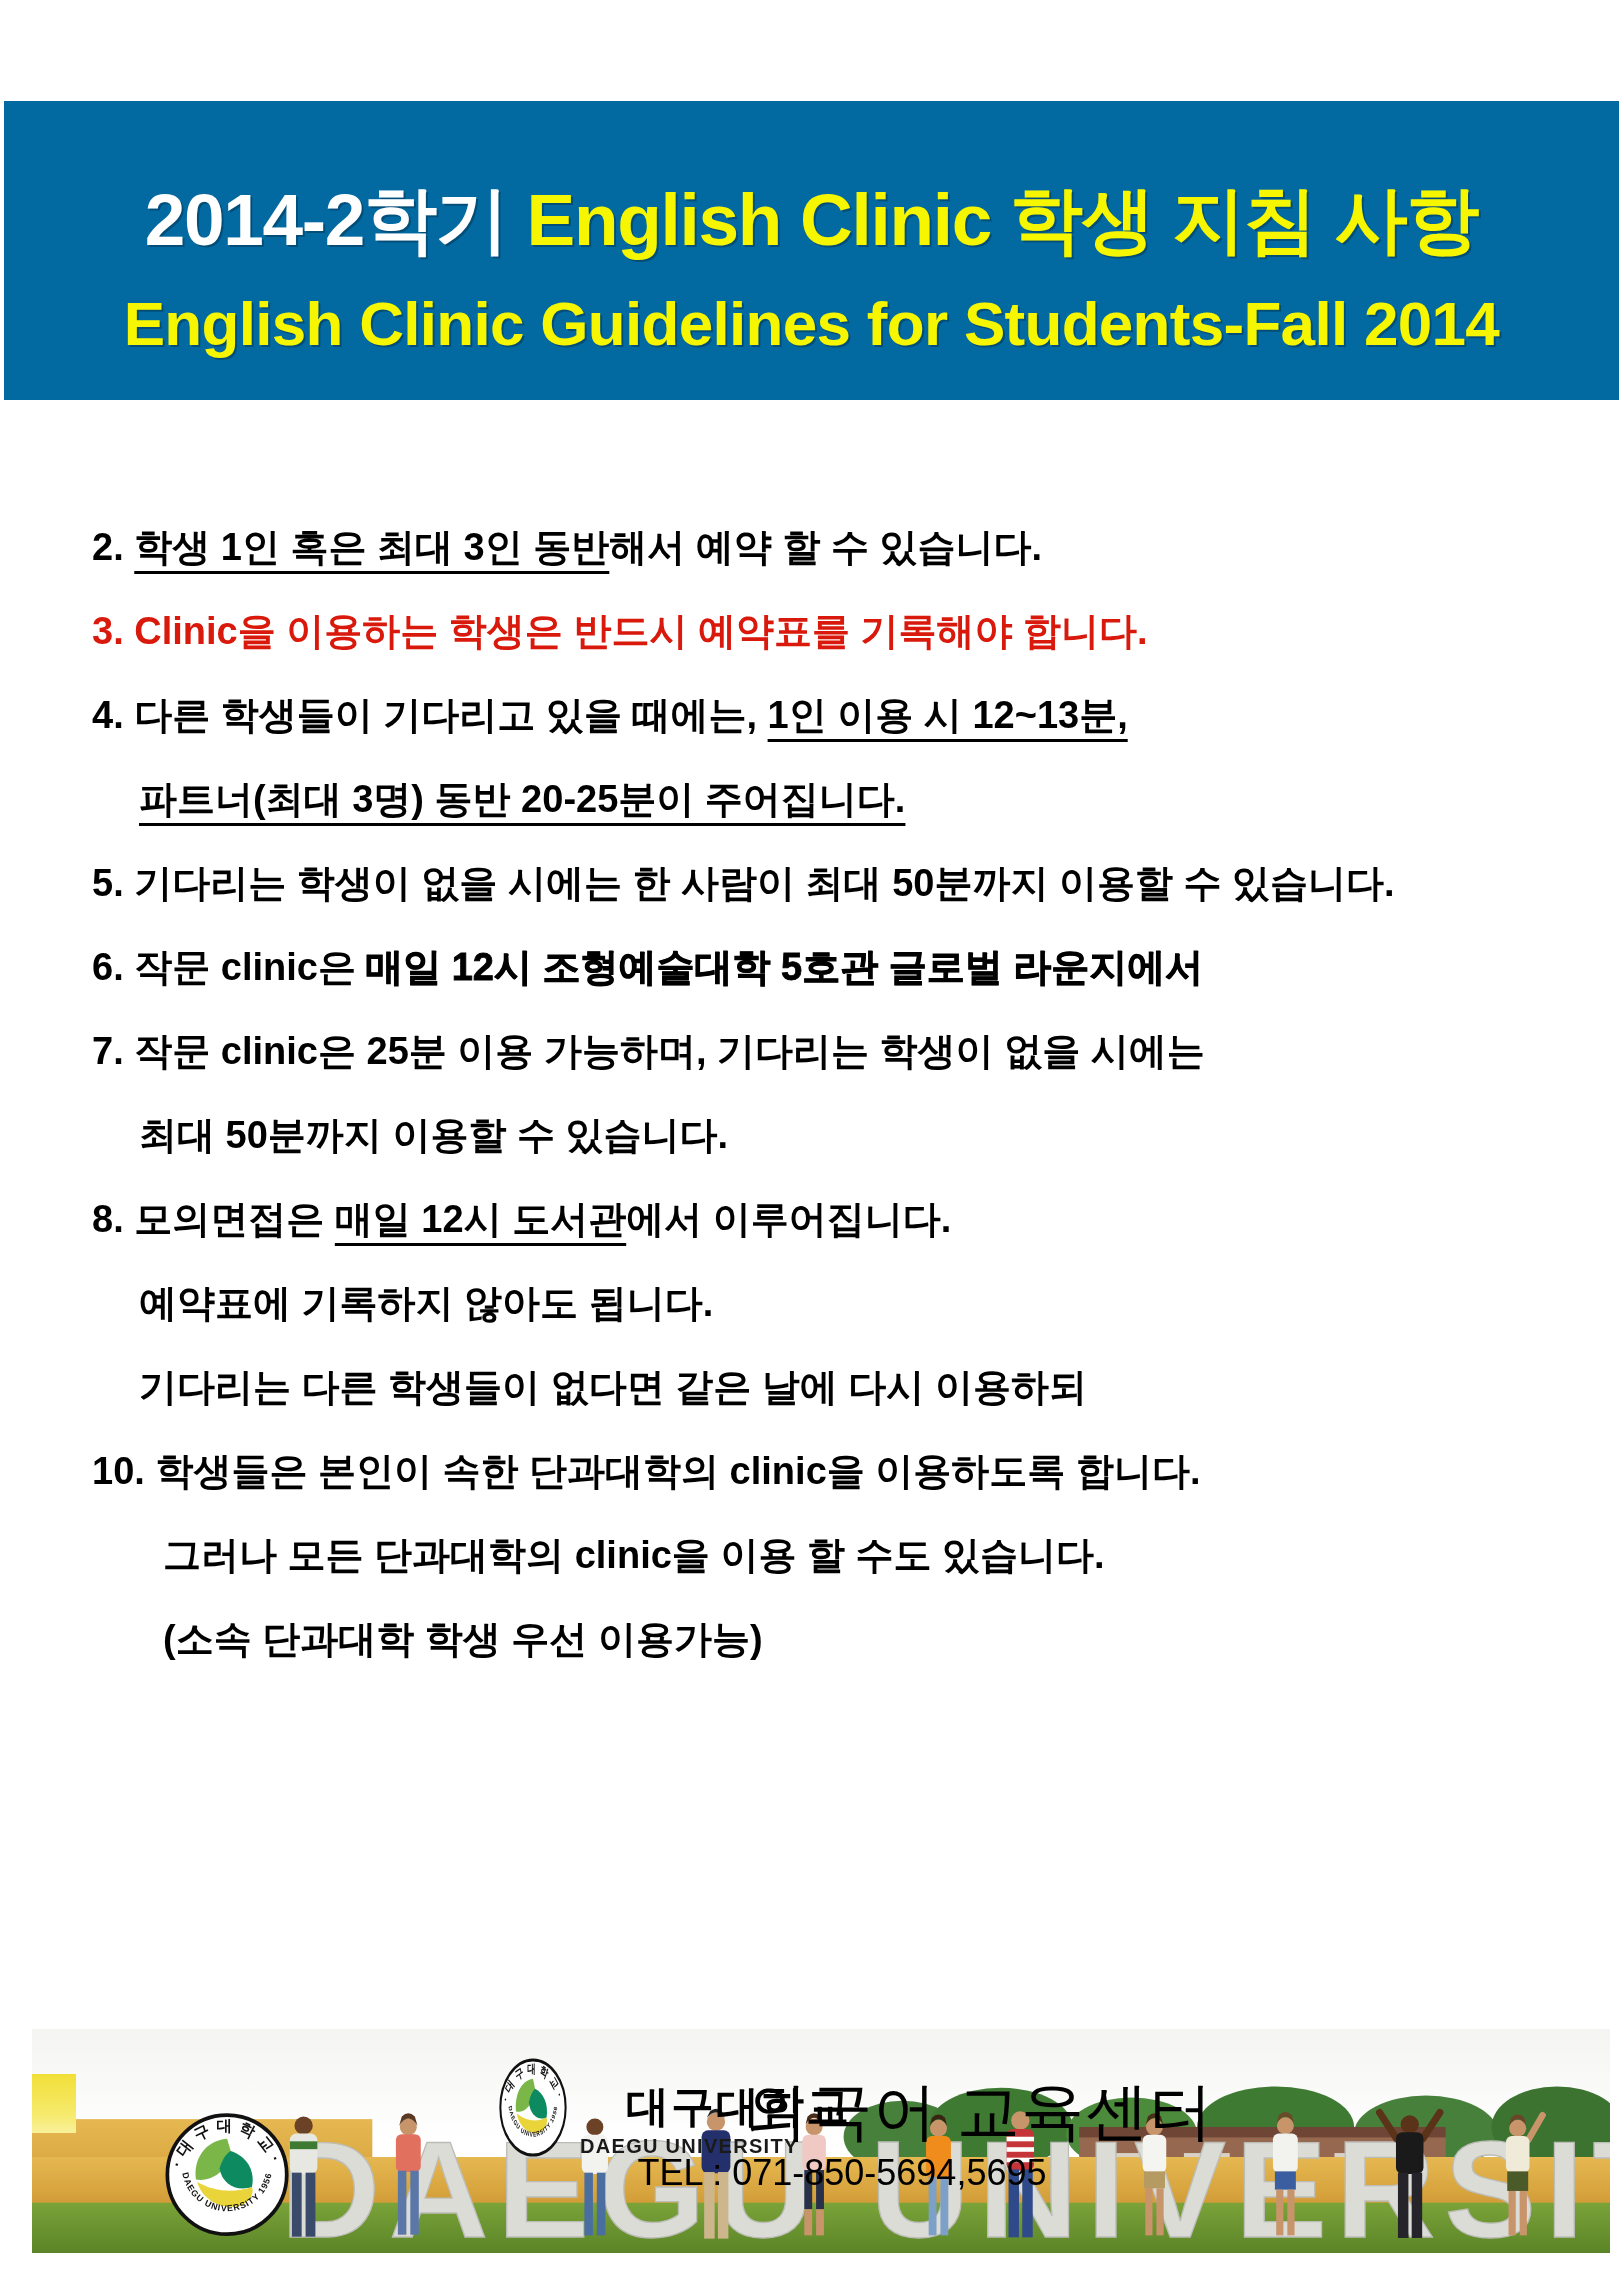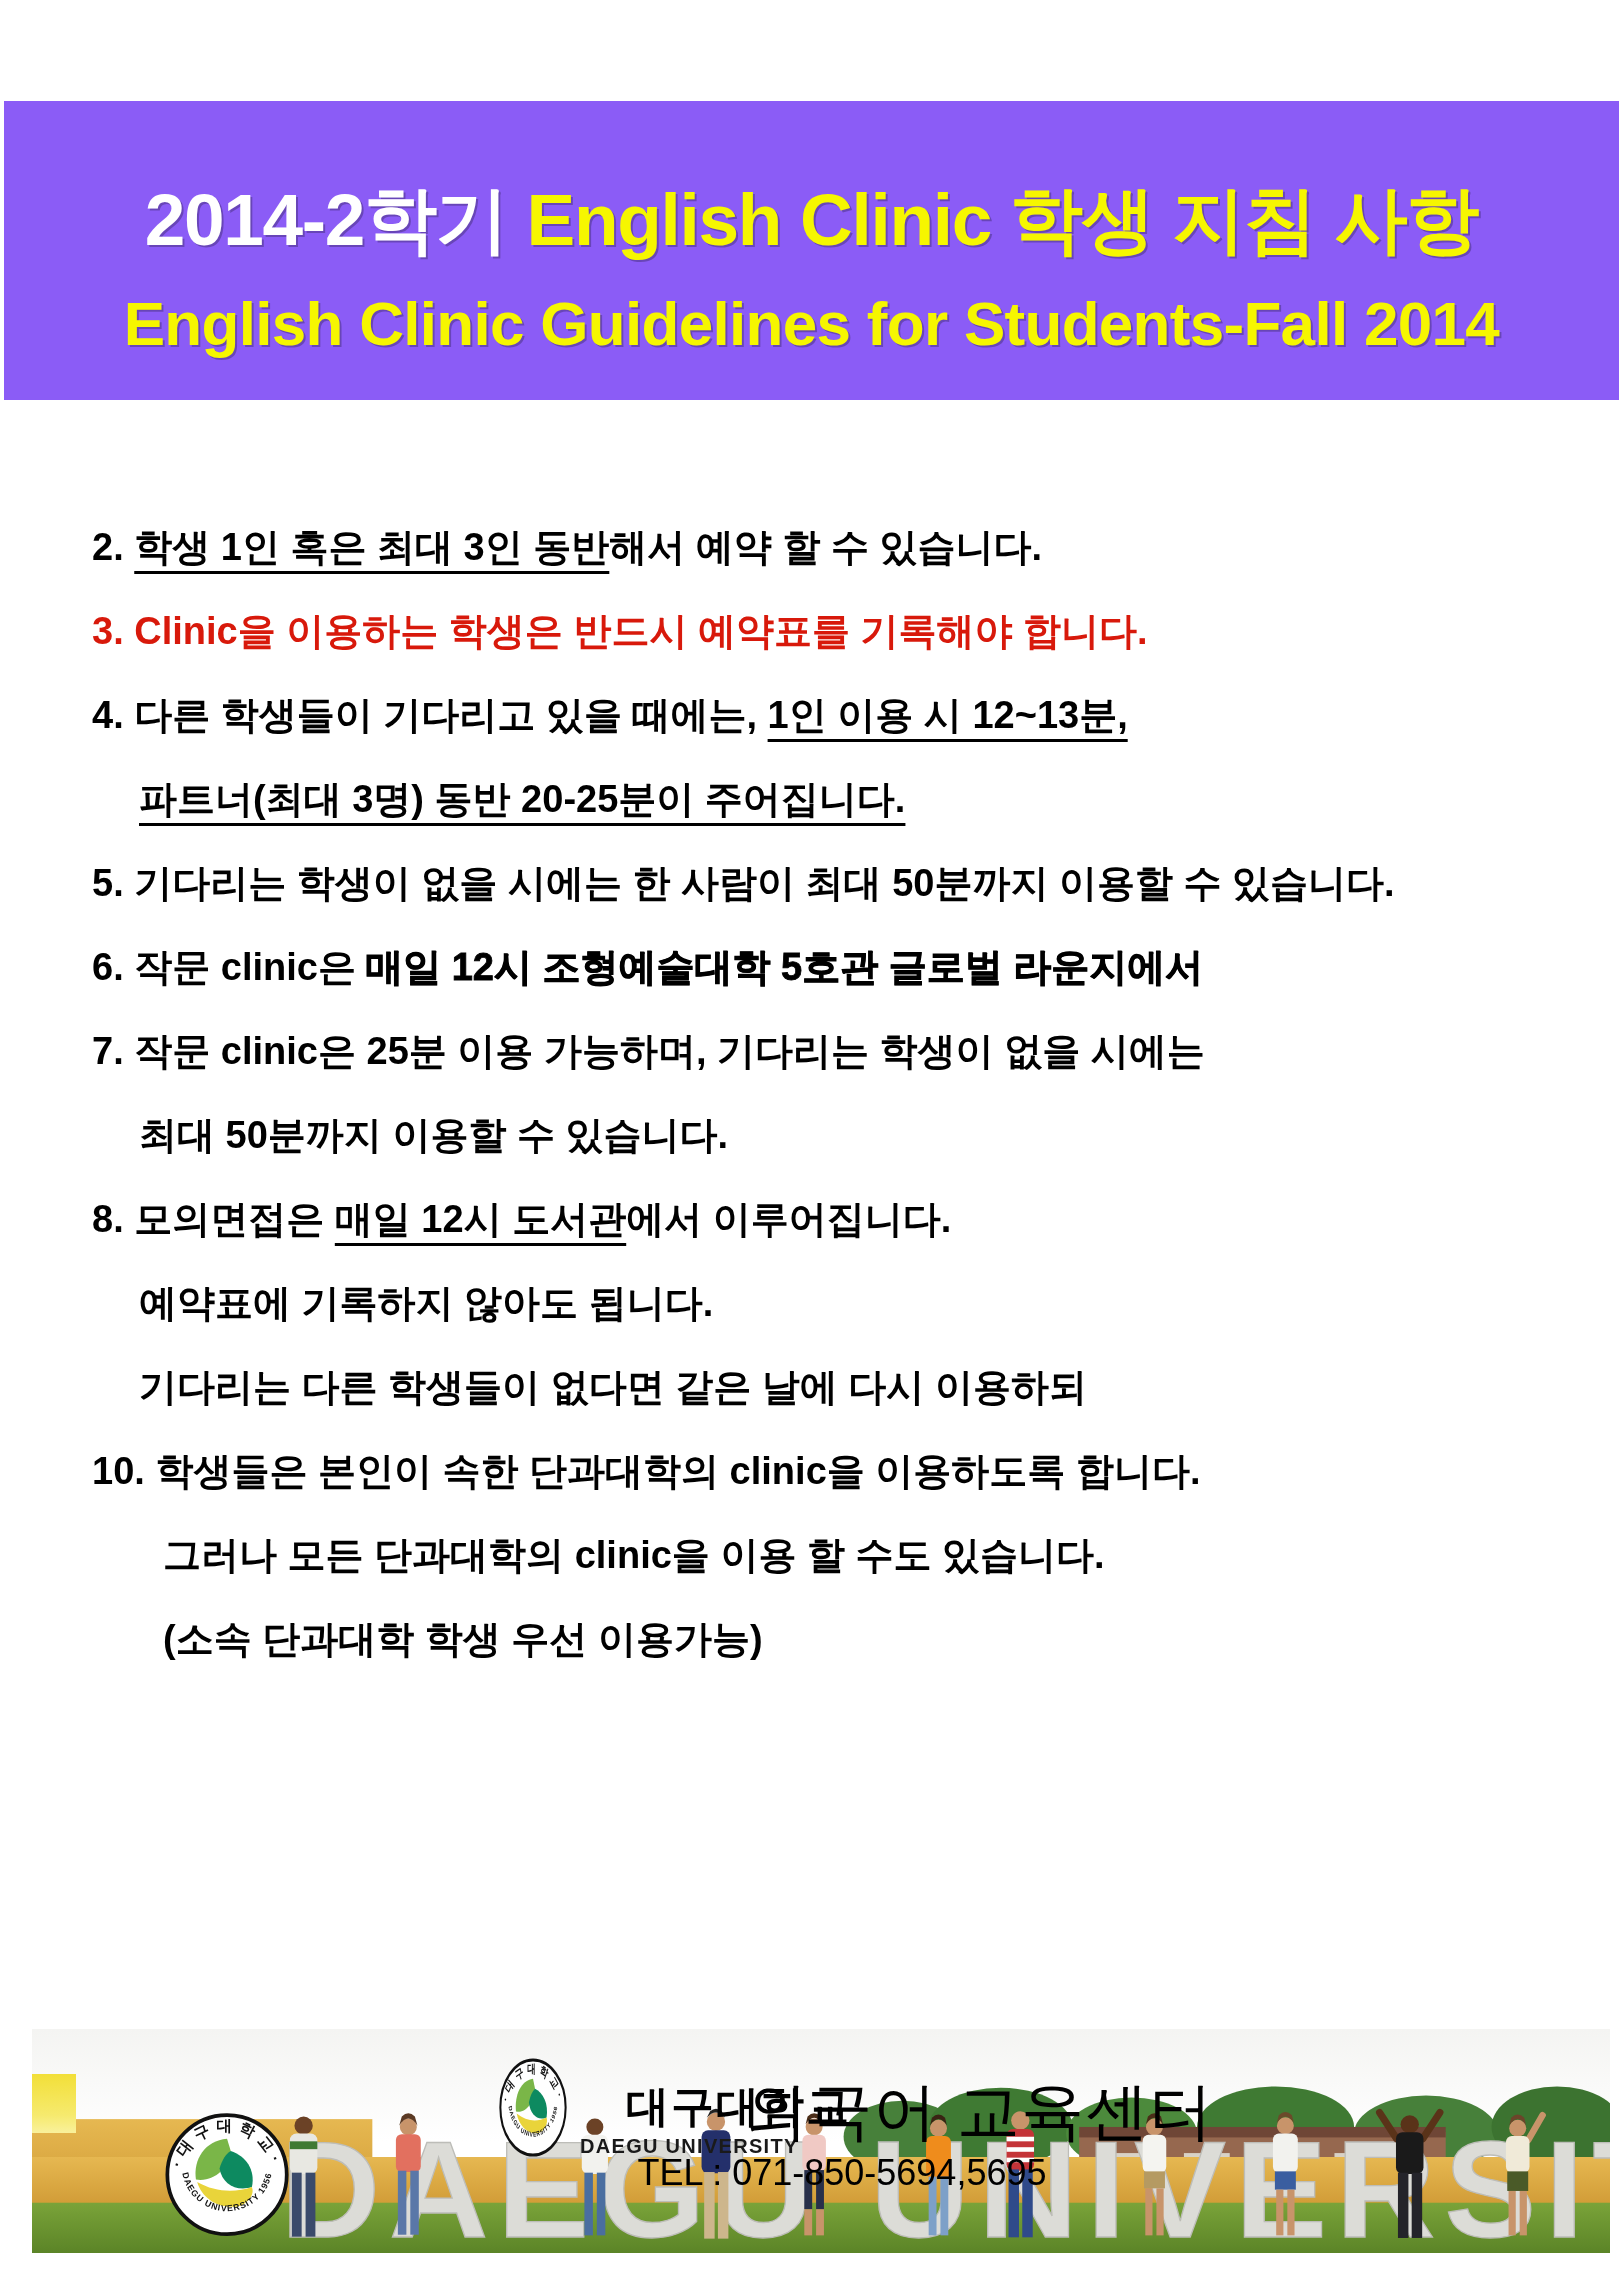--- a/index.html
+++ b/index.html
@@ -2,21 +2,21 @@
 <html lang="ko" style="font-size:10.5px"><head>
 <meta charset="utf-8">
 <style>
   * { margin:0; padding:0; box-sizing:border-box; }
   html,body { background:#ffffff; }
   body { font-family:"Liberation Sans","DejaVu Sans",sans-serif; }
   .page { position:relative; width:1623px; height:2295px; background:#ffffff; overflow:hidden; }
 
   
   .banner { position:absolute; left:3.9px; top:101px; width:1615px; height:299px;
-            background:#8b5cf6; text-align:center; }
+            background:#0369a1; text-align:center; }
   .banner-line1 { margin-top:71px; font-size:73px; font-weight:800; letter-spacing:-1.3px;
                   white-space:nowrap; text-shadow:2px 2px 0 rgba(0,0,0,0.25); }
   .banner-line1 .white { color:#ffffff; }
   .banner-line1 .yellow { color:#f6f600; }
   .banner-line2 { margin-top:17px; font-size:62px; font-weight:800; color:#f6f600;
                   letter-spacing:-0.7px; white-space:nowrap; text-shadow:2px 2px 0 rgba(0,0,0,0.25); }
 
   
   .guidelines { position:absolute; left:92px; top:505px; width:1505px; }
   .gl-line { height:84px; line-height:84px; font-size:38px; font-weight:600;

